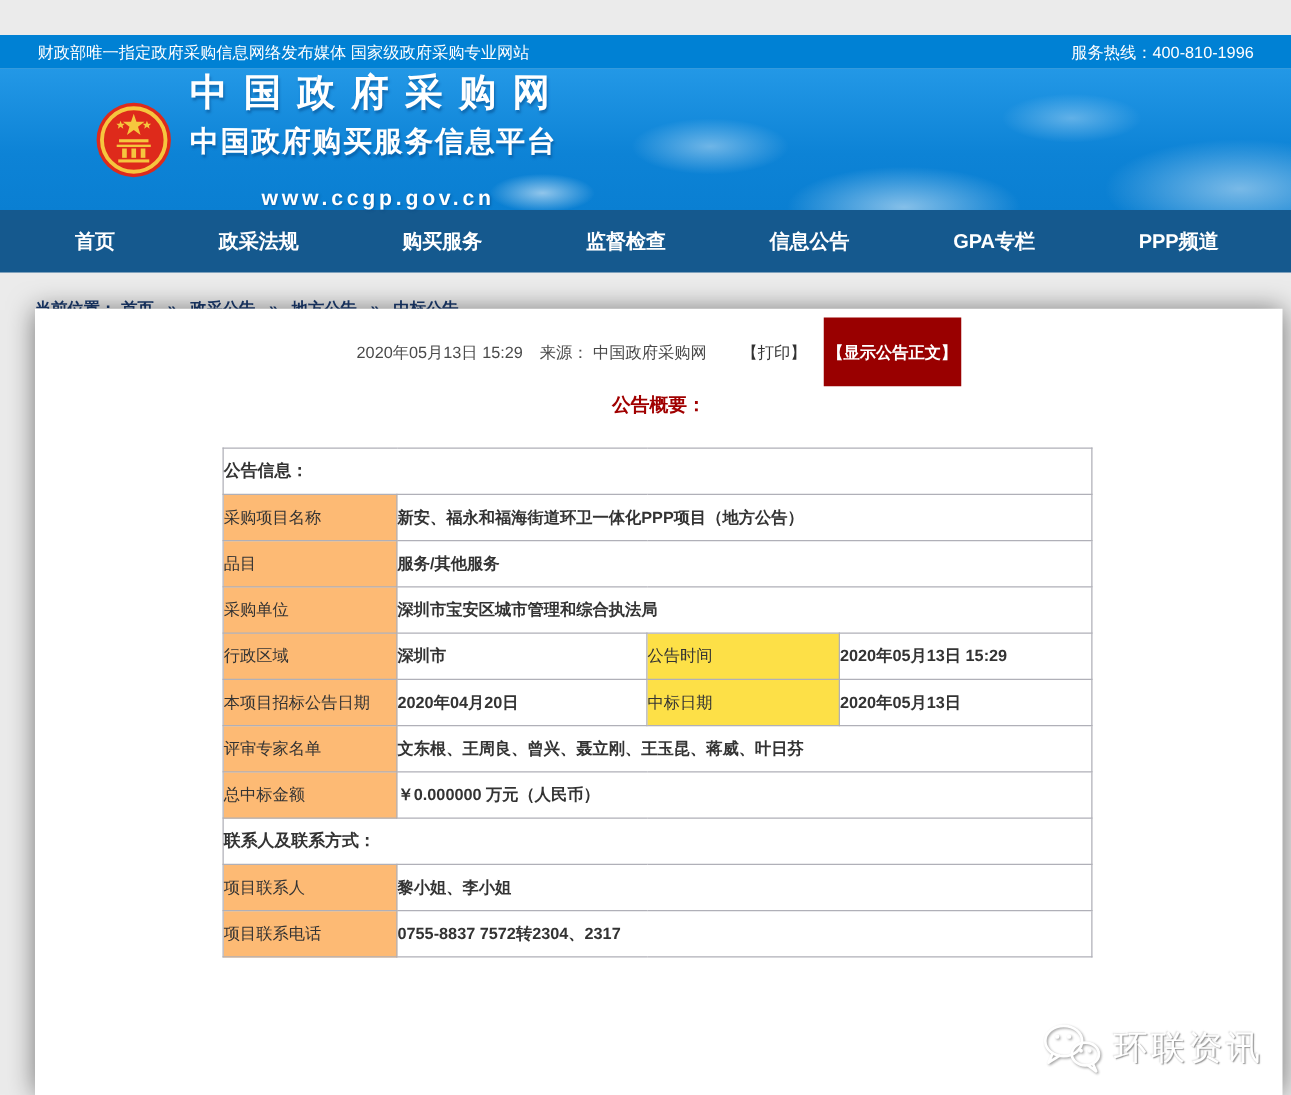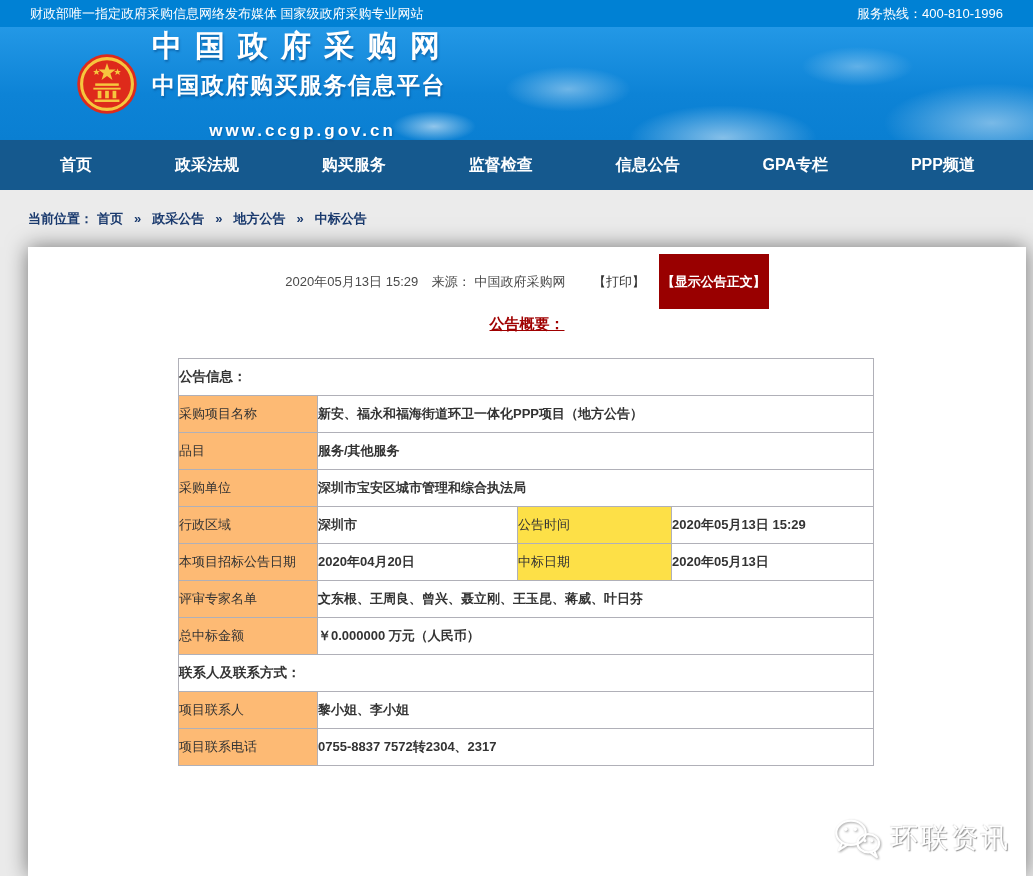--- a/index.html
+++ b/index.html
@@ -6,21 +6,21 @@
   html,body { margin:0; padding:0; }
   body {
     width:1033px; height:876px; overflow:hidden; position:relative;
     background:#ebebeb;
     font-family:"Liberation Sans","DejaVu Sans",sans-serif;
   }
   
   .topbar {
     height:27px; background:#0081d4; color:#fff;
     display:flex; justify-content:space-between; align-items:center;
-    padding:0 30px; font-size:13px;
+    padding:0 30px; font-size:13px;margin-top:28px;
   }
   
   .masthead {
     height:113px; position:relative;
     display:flex; align-items:center; padding-left:76px;
     background:
       radial-gradient(60px 22px at 42% 88%, rgba(255,255,255,.55), rgba(255,255,255,0) 70%),
       radial-gradient(90px 32px at 55% 55%, rgba(255,255,255,.40), rgba(255,255,255,0) 70%),
       radial-gradient(130px 45px at 70% 98%, rgba(255,255,255,.50), rgba(255,255,255,0) 72%),
       radial-gradient(80px 28px at 83% 35%, rgba(255,255,255,.32), rgba(255,255,255,0) 70%),
@@ -66,21 +66,21 @@
     font-size:22px; font-weight:bold; color:#333; line-height:36px;
   }
   .meta { margin-top:26px; text-align:center; font-size:13px; color:#4a4a4a; }
   .meta span { vertical-align:middle; }
   .meta .m-date { margin-right:10px; }
   .meta .m-print { margin-left:24px; color:#333; cursor:pointer; }
   .meta .m-badge {
     margin-left:10px; background:#990000; color:#fff;
     padding:20px 3px; font-weight:bold; cursor:pointer;
   }
-  .summary-heading { margin-top:24px; text-align:center; font-size:15px; font-weight:bold; color:#a00000;text-decoration:underline; }
+  .summary-heading { margin-top:24px; text-align:center; font-size:15px; font-weight:bold; color:#a00000; }
   
   table.info {
     margin:24px 0 0 150px; width:695px; border-collapse:collapse;
     table-layout:fixed; font-size:13px; color:#333;
   }
   table.info td { border:1px solid #b0b0b8; height:37px; vertical-align:middle; padding:0; }
   td.lbl  { background:#fdba74; padding-right:8px; }
   td.lbl2 { background:#fde047; text-align:left; padding-right:20px; }
   td.val  { background:#fff; font-weight:bold; padding-left:10px; }
   td.section { background:#fff; font-weight:bold; padding-left:10px; font-size:13.5px; }

